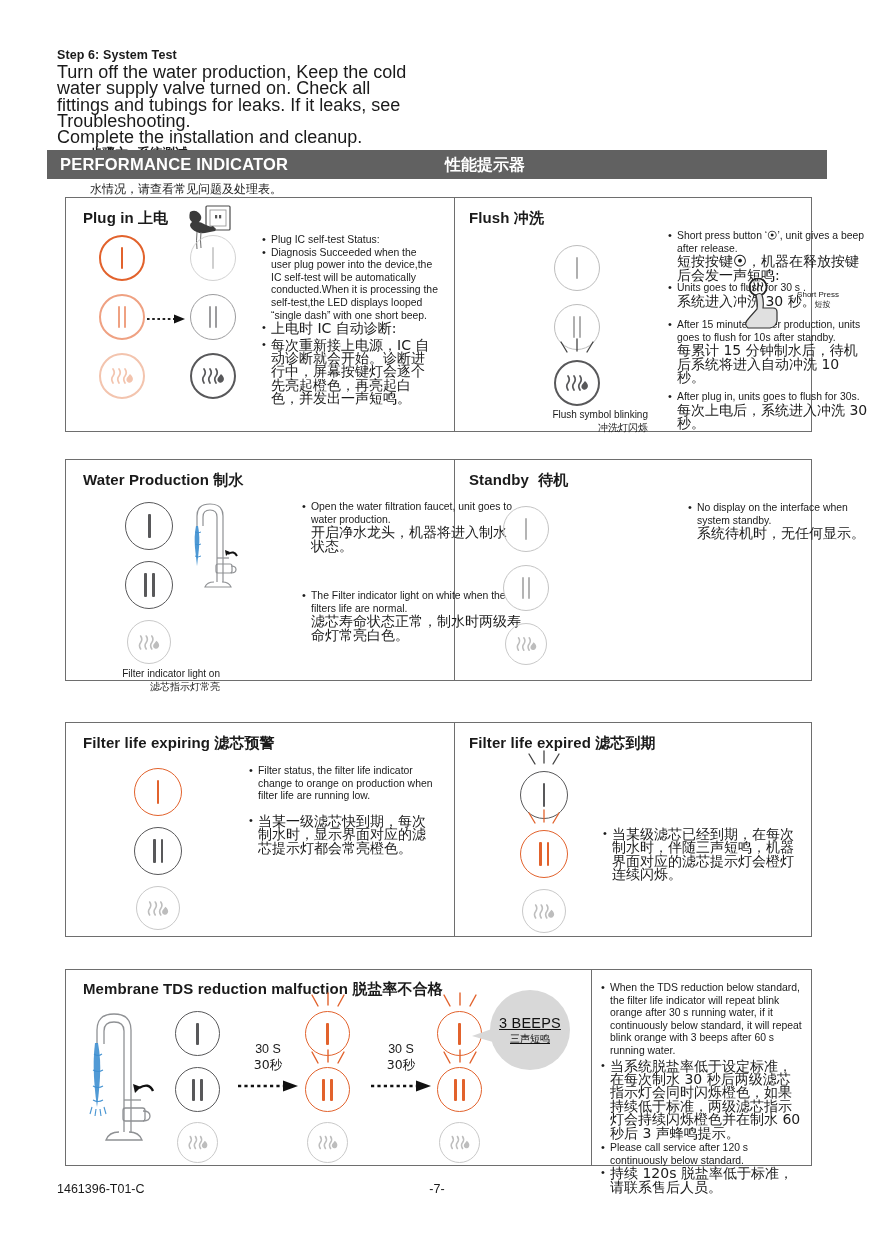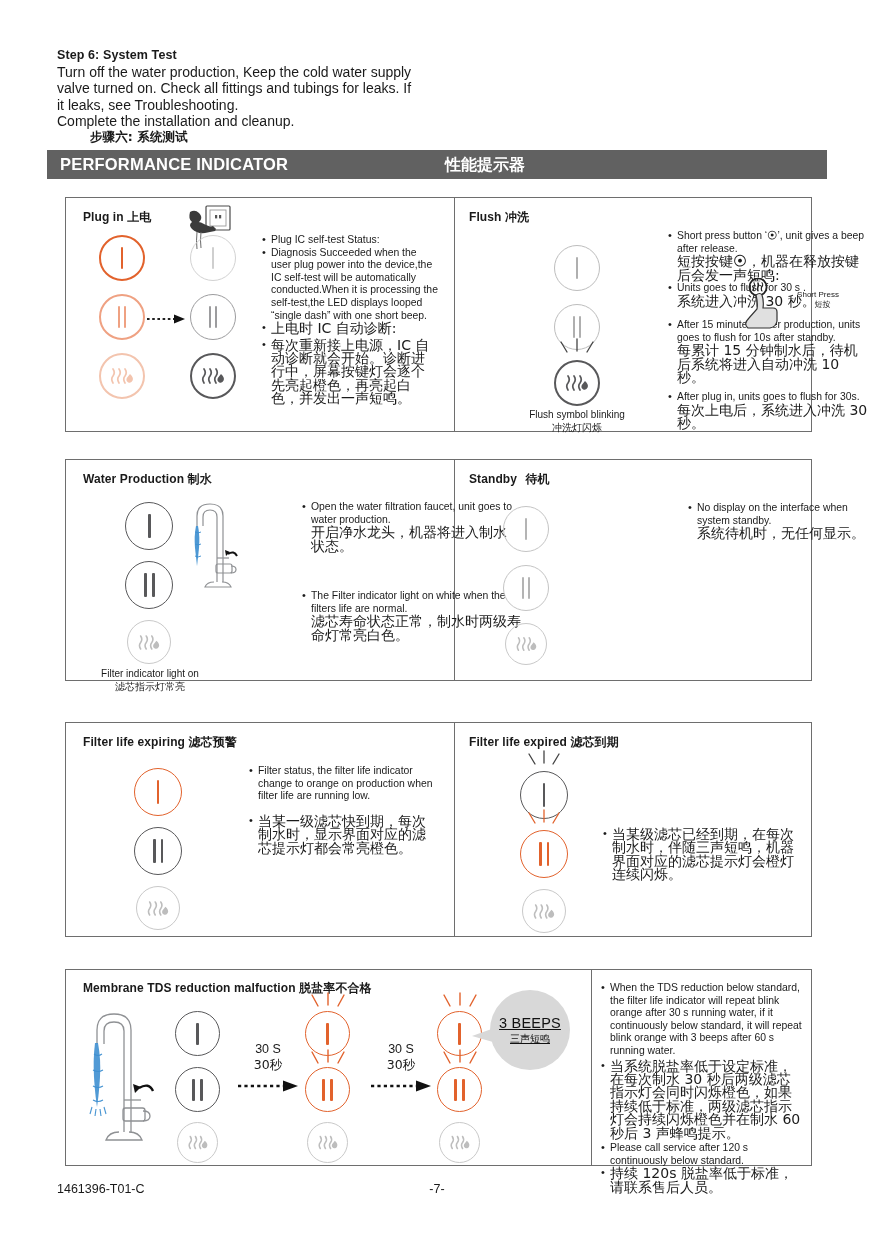--- a/index.html
+++ b/index.html
@@ -9,21 +9,21 @@
     color:#1a1a1a;position:relative;overflow:hidden;
   }
   .page{position:relative;width:874px;height:1240px;}
 
   
   .intro{position:absolute;left:57px;top:48px;width:760px;}
   .intro-col{display:inline-block;vertical-align:top;}
   .intro-col.en{width:355px;}
   .intro-col.zh{width:380px;margin-left:33px;}
   .intro h3{margin:0 0 2px 0;font-size:12.5px;font-weight:bold;letter-spacing:0.1px;}
-  .intro p{margin:0;font-size:14px;line-height:16.3px;}
+  .intro p{margin:0;font-size:18px;line-height:16.3px;}
   .intro .zh h3, .intro .zh p{font-family:"DejaVu Sans","Liberation Sans",sans-serif;}
   .intro .zh h3{font-size:12.5px;}
   .intro .zh p{font-size:12px;line-height:17px;}
 
   
   .sectionbar{
     position:absolute;left:47px;top:150px;width:780px;height:29px;
     background:#616161;color:#ffffff;
   }
   .sectionbar .en{
@@ -31,21 +31,21 @@
     letter-spacing:0.2px;
   }
   .sectionbar .zh{
     position:absolute;left:398px;top:5px;font-size:16px;font-weight:bold;
     font-family:"DejaVu Sans",sans-serif;
   }
 
   
   .panel{position:absolute;border:1px solid #6e6e6e;background:#fff;box-sizing:border-box;}
   .panel .divider{position:absolute;top:0;bottom:0;width:1px;background:#6e6e6e;}
-  .ptitle{position:absolute;font-size:12px;font-weight:bold;letter-spacing:0.1px;white-space:nowrap;}
+  .ptitle{position:absolute;font-size:15px;font-weight:bold;letter-spacing:0.1px;white-space:nowrap;}
   .ptitle .cn{font-family:"DejaVu Sans",sans-serif;}
 
   
   .bl{position:absolute;font-size:10.4px;line-height:12.6px;}
   .bl ul{margin:0;padding:0;list-style:none;}
   .bl li{position:relative;padding-left:9px;margin-bottom:0px;}
   .bl li:before{content:"\2022";position:absolute;left:0;top:-1px;font-size:11px;}
   .bl .cn{font-family:"DejaVu Sans",sans-serif;font-size:14px;line-height:13.4px;display:block;}
 
   
@@ -53,21 +53,21 @@
   .led .glyph{position:absolute;left:0;right:0;top:0;bottom:0;
     display:flex;align-items:center;justify-content:center;}
   .bar{display:inline-block;border-radius:1px;}
 
   
   .steamsvg{display:block;}
 
   
   .rays{position:absolute;}
 
-  .caption{position:absolute;text-align:center;font-size:10px;line-height:12.5px;}
+  .caption{position:absolute;text-align:right;font-size:10px;line-height:12.5px;}
   .caption .cn{font-family:"DejaVu Sans",sans-serif;display:block;font-size:10px;}
 
   .arrowlbl{position:absolute;text-align:center;font-size:12.5px;line-height:15px;font-weight:normal;}
   .arrowlbl .cn{font-family:"DejaVu Sans",sans-serif;}
 
   .beepbubble{
     position:absolute;border-radius:50%;background:#d8d8d8;
     display:flex;flex-direction:column;align-items:center;justify-content:center;
     color:#111;
   }

